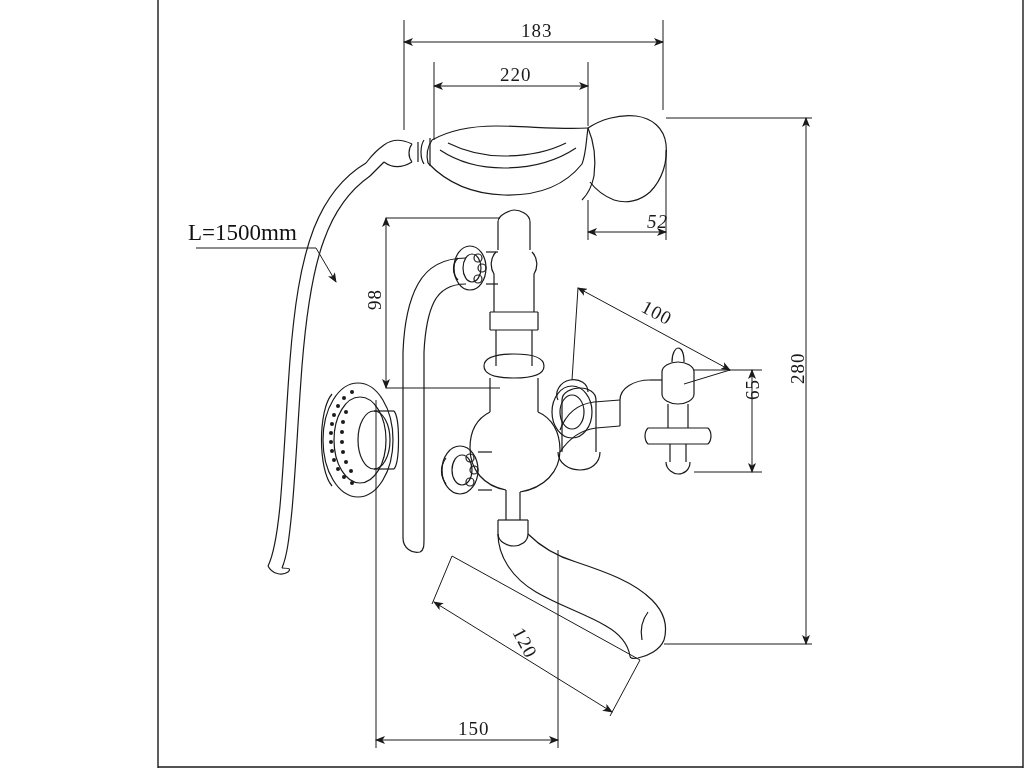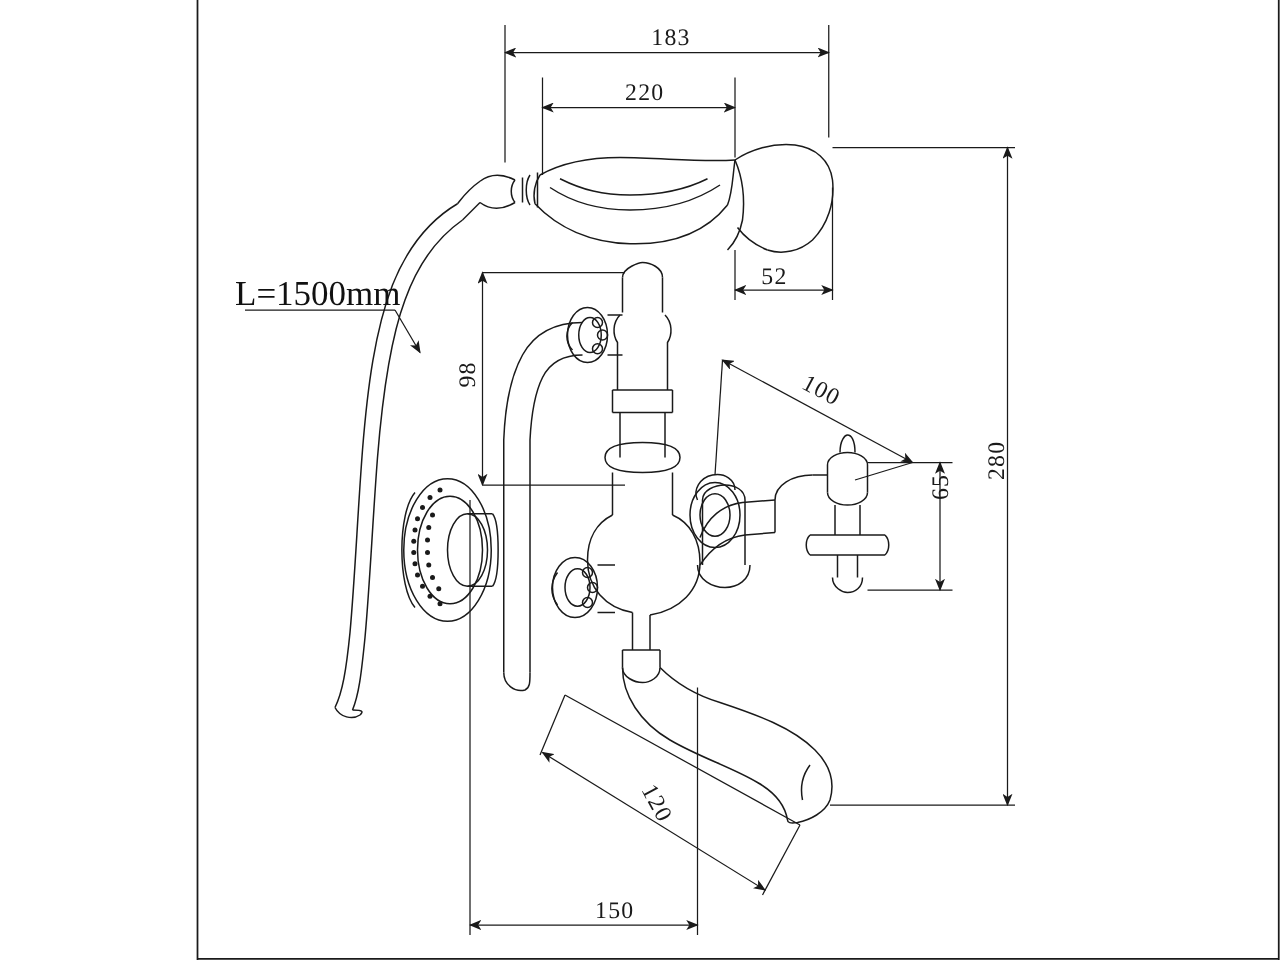--- a/index.html
+++ b/index.html
@@ -34,21 +34,21 @@
     letter-spacing: 1px;
     white-space: nowrap;
   }
   .dim-label.vert {
     transform: rotate(-90deg);
     transform-origin: left top;
   }
   .hose-label {
     position: absolute;
     font-family: "Liberation Serif", serif;
-    font-size: 28px;
+    font-size: 23px;
     color: #111111;
     white-space: nowrap;
   }
   .rot-100 {
     transform: rotate(28deg);
     transform-origin: left top;
   }
   .rot-120 {
     transform: rotate(62deg);
     transform-origin: left top;
@@ -312,27 +312,27 @@
 
     </g>
   </svg>
 
   <div class="hose-label" style="left:188px; top:220px;">L=1500mm</div>
 
   <div class="dim-label" style="left:521px; top:20px;">183</div>
 
   <div class="dim-label" style="left:500px; top:64px;">220</div>
 
-  <div class="dim-label" style="left:609px; top:211px;">52</div>
+  <div class="dim-label" style="left:647px; top:211px;font-style:italic;">52</div>
 
   <div class="dim-label vert" style="left:364px; top:310px;">98</div>
 
   <div class="dim-label rot-100" style="left:648px; top:296px;">100</div>
 
   <div class="dim-label vert" style="left:787px; top:384px;">280</div>
 
   <div class="dim-label vert" style="left:742px; top:400px;">65</div>
 
   <div class="dim-label rot-120" style="left:527px; top:624px;">120</div>
 
-  <div class="dim-label" style="left:476px; top:718px;">150</div>
+  <div class="dim-label" style="left:458px; top:718px;">150</div>
 
 </div>
 
 </body></html>

